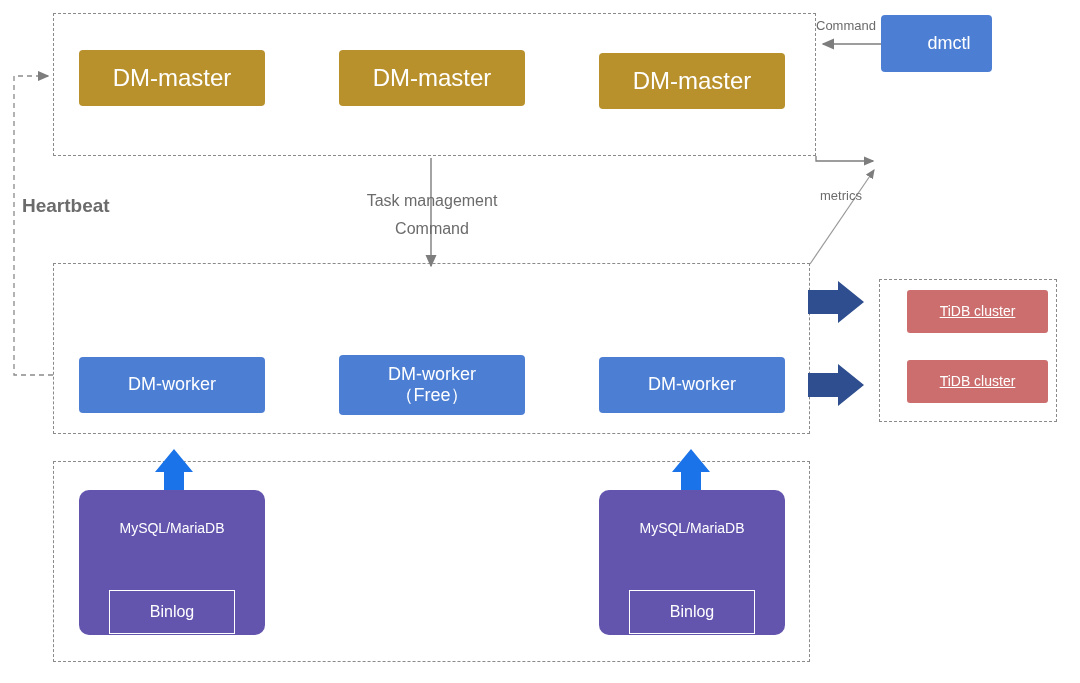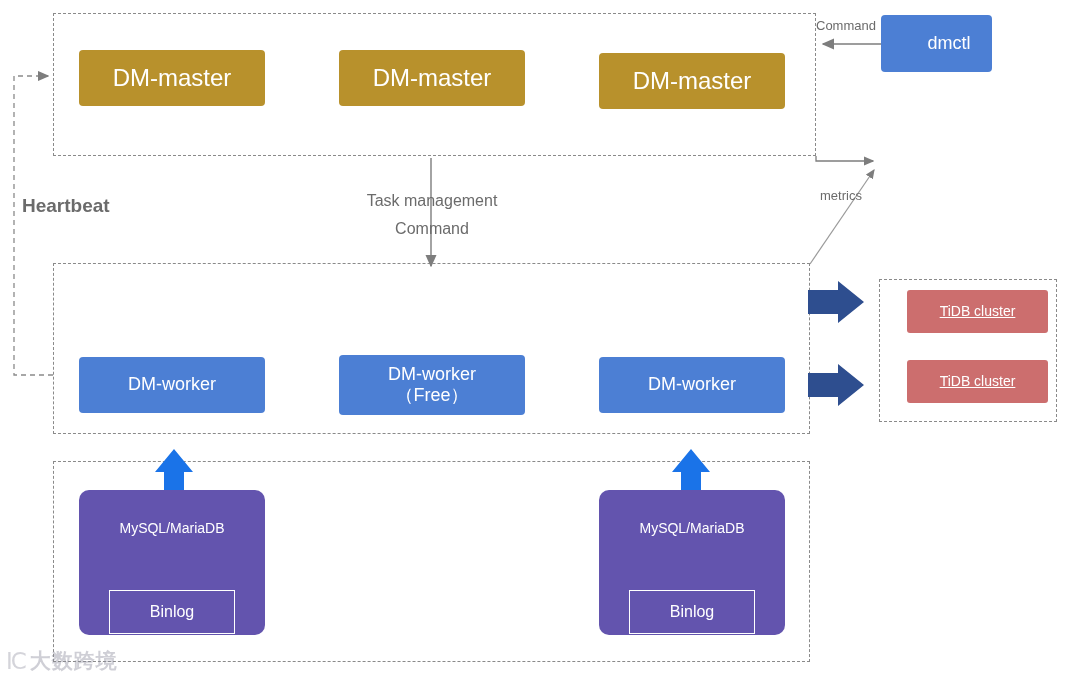--- a/index.html
+++ b/index.html
@@ -200,18 +200,14 @@
   <div class="node node-source" style="left:79px; top:490px; width:186px; height:145px;">
     <div class="source-title">MySQL/MariaDB</div>
     <div class="binlog-box" style="left:30px;">Binlog</div>
   </div>
 
   <div class="node node-source" style="left:599px; top:490px; width:186px; height:145px;">
     <div class="source-title">MySQL/MariaDB</div>
     <div class="binlog-box" style="left:30px;">Binlog</div>
   </div>
 
-  <div class="watermark">
-    <span class="wm-logo">IC</span>
-    <span class="wm-text">大数跨境</span>
-  </div>
 
 </div>
 
 </body></html>

